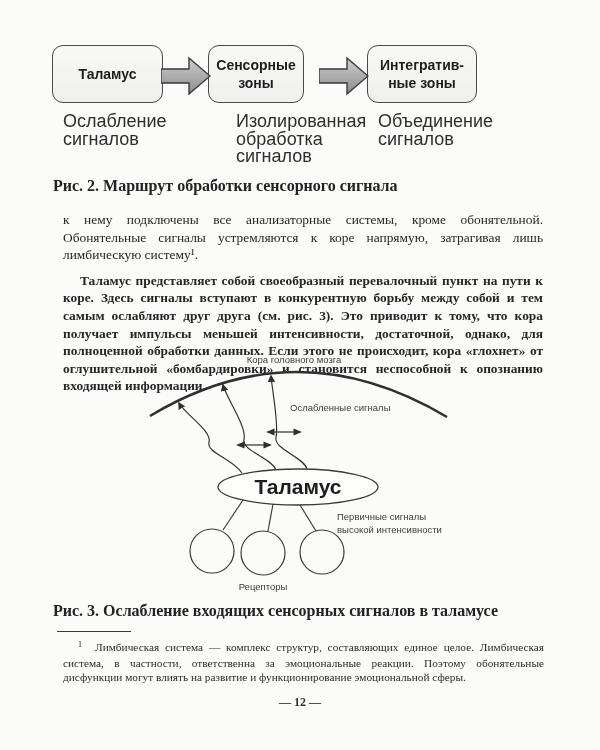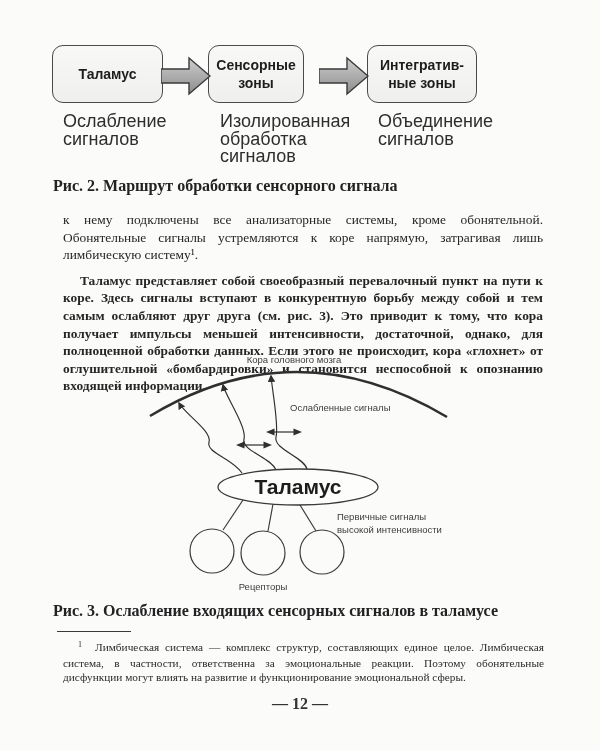--- a/index.html
+++ b/index.html
@@ -22,21 +22,21 @@
   #f2-box-3{left:367px;width:110px;}
   .f2-arrow{position:absolute;top:56px;width:50px;height:40px;}
   #f2-arrow-1{left:161px;}
   #f2-arrow-2{left:319px;}
   .f2-note{
     position:absolute;top:113px;width:112px;
     font-family:"Liberation Sans", sans-serif;
     font-size:18px;line-height:17.5px;color:#2e2e2e;
   }
   #f2-note-1{left:63px;}
-  #f2-note-2{left:220px;}
+  #f2-note-2{left:236px;}
   #f2-note-3{left:378px;}
   .fig-caption{
     position:absolute;left:53px;font-weight:bold;font-size:16px;color:#222;
     white-space:nowrap;
   }
   #fig2-caption{top:177px;}
   #fig3-caption{top:602px;}
   
   #body-text{
     position:absolute;left:55px;top:203px;width:496px;
@@ -52,21 +52,21 @@
   #footnote-block{position:absolute;left:55px;top:631px;width:497px;}
   #footnote-rule{width:74px;border-top:1.4px solid #3a3a3a;margin:0 0 6px 2px;}
   #footnote-text{
     margin:8px;font-size:11.3px;line-height:14px;text-align:justify;
     text-indent:15px;color:#2c2c2c;
   }
   .fn-marker{font-size:8px;position:relative;top:-4px;margin-right:13px;}
   
   #page-number{
     position:absolute;left:0;top:695px;width:600px;text-align:center;
-    font-size:16px;font-weight:bold;color:#333;
+    font-size:12px;font-weight:bold;color:#333;
   }
 </style>
 </head>
 <body>
 
 <div class="page">
 
   <div id="f2-box-1" class="f2-box">
     <span>Таламус</span>
   </div>

